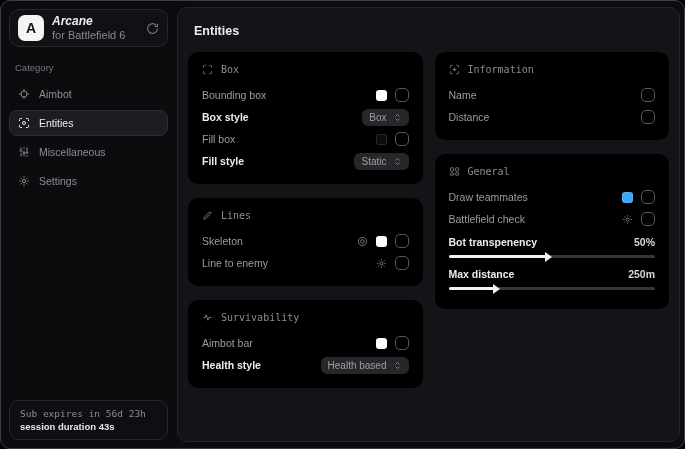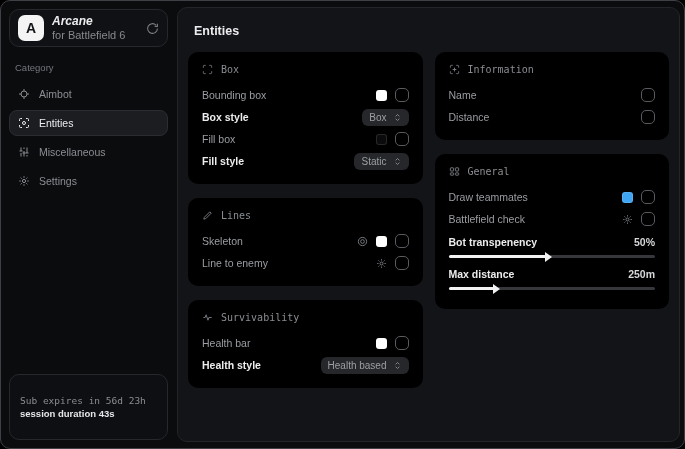--- a/index.html
+++ b/index.html
@@ -30,21 +30,21 @@
   .nav{ display:flex; flex-direction:column; gap:3px;text-align:right; }
   .nav-item{
     display:flex; align-items:center; gap:9px; height:26px;
     padding:0 8px; border-radius:8px; border:1px solid transparent;
     color:#8b8e93; font-size:10.5px; cursor:default;
   }
   .nav-item.active{ background:#1c1d21; border-color:#2c2d32; color:#ececee; }
   .nav-item .nicon{ display:flex; color:inherit; }
   .sub-box{
     position:absolute; left:8px; right:8px; bottom:8px;
-    border:1px solid #27282c; border-radius:10px; padding:20px 10px;
+    border:1px solid #27282c; border-radius:10px; padding:7px 10px;
     background:#0e0f12;
   }
   .sub-line1{ font-family:"DejaVu Sans Mono", monospace; font-size:9.5px; color:#8a8d92; margin-bottom:2px; }
   .sub-line2{ font-size:9.5px; font-weight:bold; color:#e6e7e9; }
   
   .main{
     position:absolute; left:176px; top:6px; right:4px; bottom:6px;
     background:#131418; border:1px solid #232529; border-radius:10px;
     padding:12px 10px;
   }
@@ -246,21 +246,21 @@
         <div class="card">
           <div class="card-head">
             <span class="hicon">
               <svg width="11" height="11" viewBox="0 0 24 24" fill="none" stroke="currentColor" stroke-width="2">
                   <path d="M3 12h4l2-6 4 12 2-6h6"></path>
                 </svg>
             </span>
             <span>Survivability</span>
           </div>
           <div class="row">
-            <span class="row-label">Health bar</span>
+            <span class="row-label">Aimbot bar</span>
             <span class="ctrls">
               <span class="swatch" style="background: rgb(255, 255, 255);"></span>
               <span class="checkbox"></span>
             </span>
           </div>
           <div class="row">
             <span class="row-label bright">Health style</span>
             <span class="select">
               <span>Health based</span>
               <span class="sicon">

